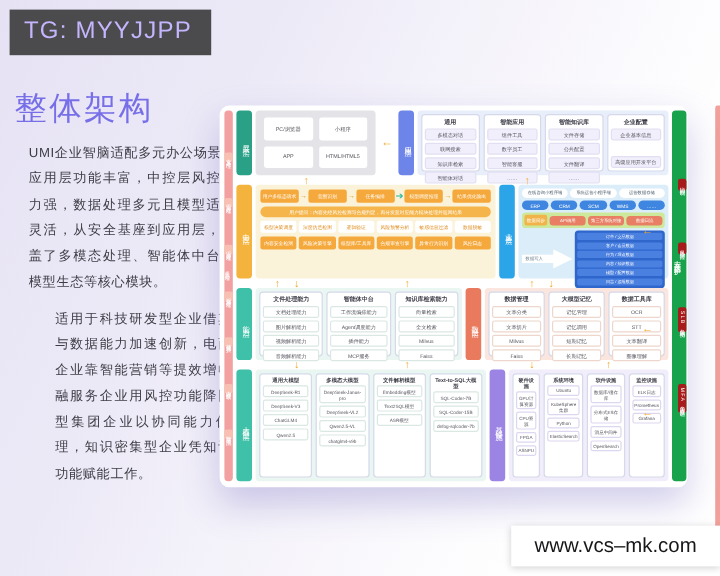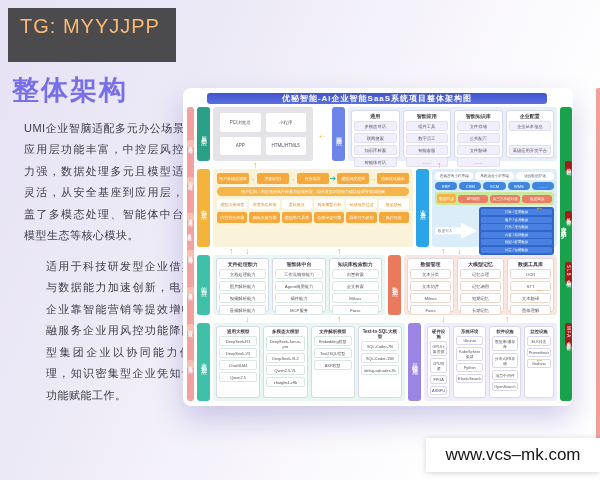--- a/index.html
+++ b/index.html
@@ -3,24 +3,24 @@
 <meta charset="utf-8">
 <style>
   * { margin:0; padding:0; box-sizing:border-box; }
   html,body { width:600px; height:480px; overflow:hidden; }
   body {
     position:relative;
     font-family:"Liberation Sans","DejaVu Sans",sans-serif;
     background:linear-gradient(115deg,#e6e2f4 0%,#ece9f7 28%,#f7f5fb 55%,#ffffff 80%);
   }
   
-  .tg-bar { position:absolute; left:8px; top:8px; background:#4b4b4d; color:#fdba74;
-    font-size:20px; letter-spacing:1px; padding:7px 16px 24px 12px; }
+  .tg-bar { position:absolute; left:8px; top:8px; background:#4b4b4d; color:#c4b5fd;
+    font-size:20px; letter-spacing:1px; padding:7px 16px 8px 12px; }
   .headline { position:absolute; left:12px; top:72px; color:#776fe8; font-size:27px;
-    font-weight:bold; letter-spacing:2px; }
+    font-weight:normal; letter-spacing:2px; }
   .para { position:absolute; left:24px; width:172px; font-size:11px; color:#3d3d44;
     line-height:1.95; text-align:justify; letter-spacing:0.5px; }
   .para1 { top:118px; }
   .para2 { top:256px;margin-left:22px; }
   
   .watermark { position:absolute; right:0; bottom:8px; width:174px; height:34px;
     background:#fff; box-shadow:0 1px 6px rgba(0,0,0,.18); display:flex;
     align-items:center; justify-content:center; font-size:17px; color:#17171a; }
   .edge-sliver { position:absolute; right:0; top:88px; width:4px; height:352px;
     background:#ef8f88; opacity:.85; border-radius:2px 0 0 2px; }
@@ -139,21 +139,20 @@
 </head>
 <body>
 
 <div class="tg-bar">TG: MYYJJPP</div>
 <h1 class="headline">整体架构</h1>
 <p class="para para1">UMI企业智脑适配多元办公场景，应用层功能丰富，中控层风控能力强，数据处理多元且模型适配灵活，从安全基座到应用层，涵盖了多模态处理、智能体中台、模型生态等核心模块。</p>
 <p class="para para2">适用于科技研发型企业借其模型与数据能力加速创新，电商零售企业靠智能营销等提效增收，金融服务企业用风控功能降险，大型集团企业以协同能力优化管理，知识密集型企业凭知识处理功能赋能工作。</p>
 <div class="edge-sliver"></div>
 
 <div class="diagram">
-  <div class="d-title">优秘智能-AI企业智能SaaS系统项目整体架构图</div>
   <div class="d-body">
 
     <div class="side-bar pink">
       <span class="pink-title">多模态处理</span>
     <div class="pink-item">文本处理</div>
         <div class="pink-item">图片处理</div>
         <div class="pink-item">语音处理</div>
         <div class="pink-item">视频处理</div>
         <div class="pink-item">格式转换</div>
         <div class="pink-item">内容提取</div>

